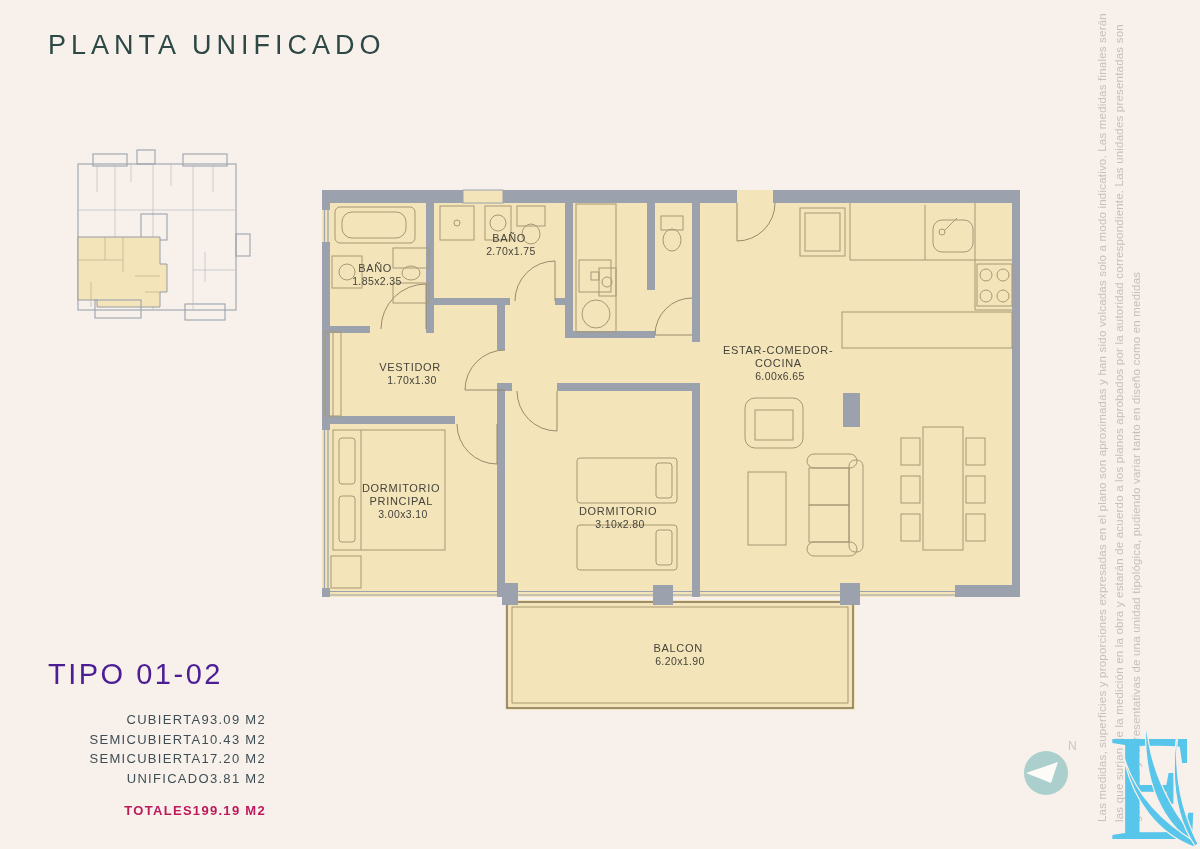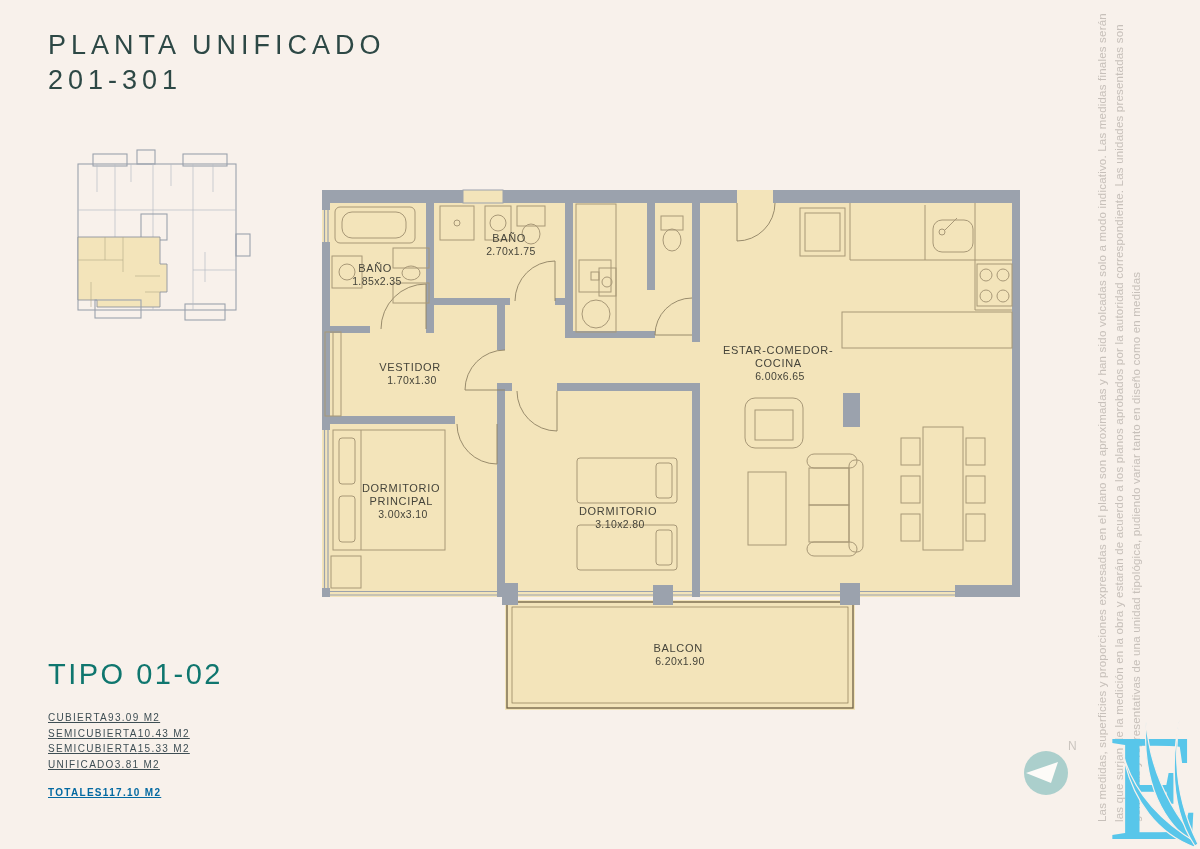--- a/index.html
+++ b/index.html
@@ -5,32 +5,32 @@
   html,body{margin:0;padding:0;}
   body{
     width:1200px;height:849px;position:relative;overflow:hidden;
     background:#f8f1eb;
     font-family:"Liberation Sans",sans-serif;
     color:#3e4e54;
   }
   .title{
     position:absolute;left:48px;top:28px;
     color:#2d4845;font-size:27px;font-weight:500;
-    letter-spacing:5px;line-height:35px;white-space:nowrap;
+    letter-spacing:5px;line-height:35px;white-space:nowrap;text-align:right;
   }
   .keyplan{position:absolute;left:45px;top:142px;}
   .plan{position:absolute;left:315px;top:180px;}
   .summary{position:absolute;left:48px;top:658px;width:218px;}
   .summary .tipo{
-    font-size:29px;letter-spacing:2.5px;color:#0f766e;font-weight:500;
+    font-size:29px;letter-spacing:2.5px;color:#4c1d95;font-weight:500;
     margin:0 0 21px 0;white-space:nowrap;
   }
-  .arow{display:flex;justify-content:flex-start;font-size:10px;
-    letter-spacing:1.3px;margin-bottom:4.5px;color:#3e4e54;text-decoration:underline;}
-  .arow.total{margin-top:17px;font-weight:bold;color:#0369a1;}
+  .arow{display:flex;justify-content:flex-end;font-size:13px;
+    letter-spacing:1.3px;margin-bottom:4.5px;color:#3e4e54;}
+  .arow.total{margin-top:17px;font-weight:bold;color:#be185d;}
   .disclaimer{
     position:absolute;left:1094px;top:822px;width:800px;
     transform:rotate(-90deg);transform-origin:top left;
     color:#c7c0ba;font-size:11.5px;line-height:17px;letter-spacing:0.2px;
   }
   .disclaimer div{white-space:nowrap;}
   .compass{position:absolute;left:1014px;top:734px;}
   .compass .nlabel{fill:#cbc5bf;font-size:12px;letter-spacing:1px;}
   .logo{position:absolute;left:1102px;top:692px;}
   
@@ -46,21 +46,20 @@
   .kp{stroke:#9ba2ad;fill:none;stroke-width:1.1;}
   .kpthin{stroke:#b7bcc4;fill:none;stroke-width:0.7;}
   .kpunit{fill:#f3e4ba;stroke:#8f949e;stroke-width:0.9;}
   .kpin{stroke:#b3a886;fill:none;stroke-width:0.6;}
 </style>
 </head>
 <body>
 
 <div class="title">
   <div>PLANTA UNIFICADO</div>
-  <div>201-301</div>
 </div>
 
 <svg class="keyplan" width="215" height="190" viewBox="0 0 215 190">
   <defs>
     <pattern id="kpgrid" width="5" height="5" patternUnits="userSpaceOnUse">
       <path d="M0 0H5M0 0V5" stroke="#a7adb6" stroke-width="0.6" fill="none"></path>
     </pattern>
   </defs>
   <g>
     <rect class="kp" x="33" y="22" width="158" height="146"></rect>
@@ -261,29 +260,29 @@
   <div class="arow">
     <span>CUBIERTA</span>
     <span>93.09 M2</span>
   </div>
   <div class="arow">
     <span>SEMICUBIERTA</span>
     <span>10.43 M2</span>
   </div>
   <div class="arow">
     <span>SEMICUBIERTA</span>
-    <span>15.33 M2</span>
+    <span>17.20 M2</span>
   </div>
   <div class="arow">
     <span>UNIFICADO</span>
     <span>3.81 M2</span>
   </div>
   <div class="arow total">
     <span>TOTALES</span>
-    <span>117.10 M2</span>
+    <span>199.19 M2</span>
   </div>
 </div>
 
 <div class="disclaimer">
   <div>Las medidas, superficies y proporciones expresadas en el plano son aproximadas y han sido volcadas solo a modo indicativo. Las medidas finales serán</div>
   <div>las que surjan de la medición en la obra y estarán de acuerdo a los planos aprobados por la autoridad correspondiente. Las unidades presentadas son</div>
   <div>genéricas y representativas de una unidad tipológica, pudiendo variar tanto en diseño como en medidas</div>
 </div>
 
 <svg class="compass" width="80" height="64" viewBox="0 0 80 64">

